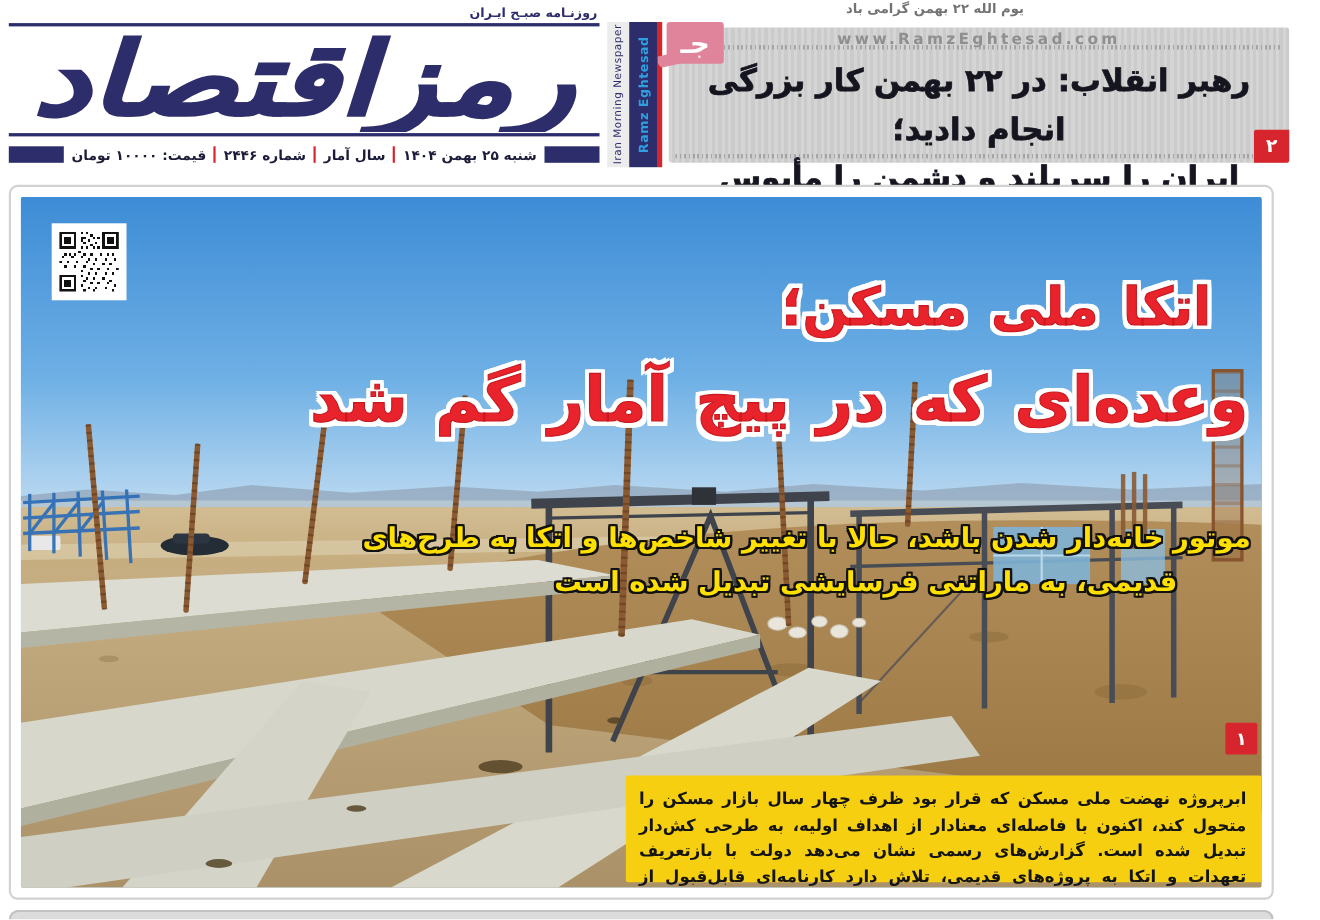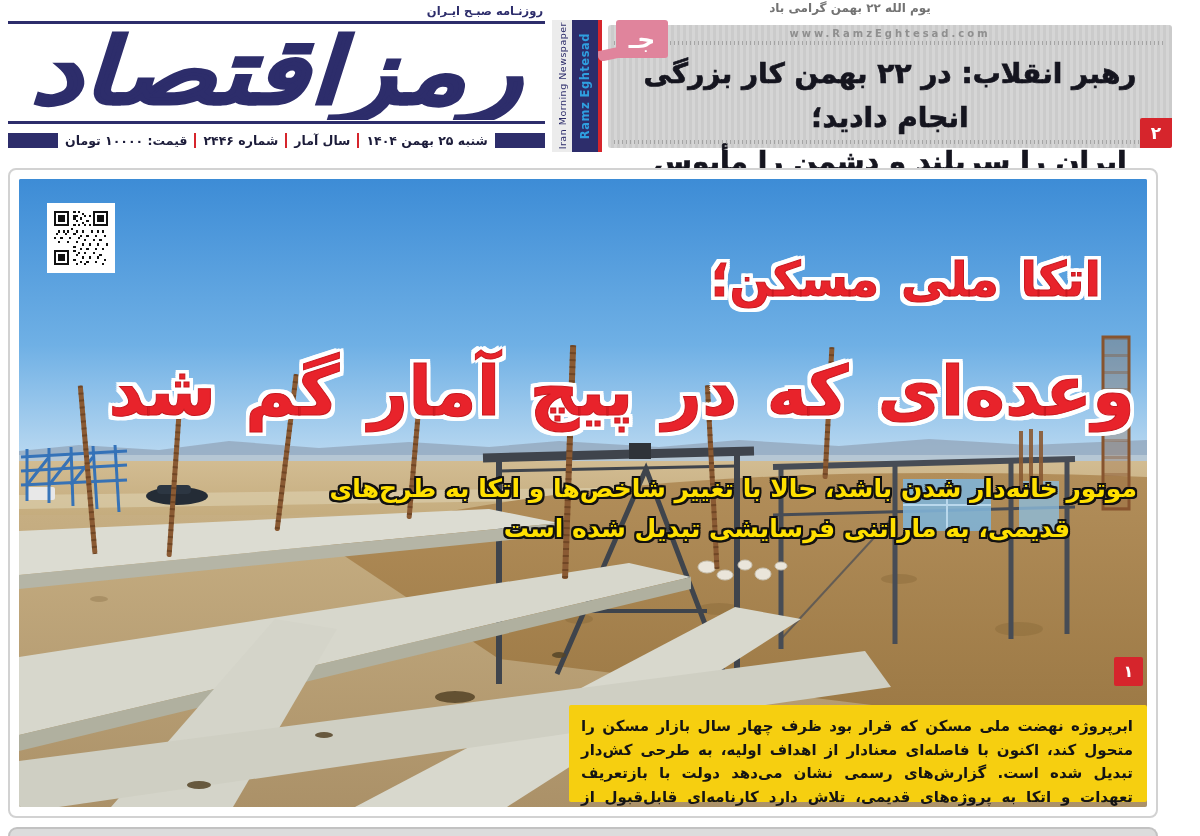--- a/index.html
+++ b/index.html
@@ -30,36 +30,36 @@
   .vcol { display:flex; align-items:center; justify-content:center; }
   .vcol-en { width:20px; background:#ececec; }
   .vcol-fa { width:26px; background:#2d2d6b; }
   .vtext { writing-mode:vertical-rl; transform:rotate(180deg); white-space:nowrap; }
   .vcol-en .vtext { font-size:9.5px; color:#2d2d6b; letter-spacing:.5px; }
   .vcol-fa .vtext { font-size:11.5px; font-weight:bold; color:#2f9fe0; letter-spacing:.5px; }
   .vcol-red { width:4px; background:#d6252c; }
 
   
   .pen { position:absolute; left:598px; top:20px; width:74px; height:54px; z-index:5; }
-  .pen-box { position:absolute; right:4px; top:0; width:52px; height:38px; background:#e0849c;
+  .pen-box { position:absolute; right:14px; top:0; width:52px; height:38px; background:#e0849c;
              border-radius:3px; display:flex; align-items:center; justify-content:center;
              color:#fff; font-size:25px; font-weight:bold; }
   .pen-tail { position:absolute; left:0; top:27px; width:40px; height:11px; background:#e0849c;
               transform:skewY(-12deg); border-radius:0 0 0 6px; }
 
   
   .top-banner { position:absolute; top:1px; left:750px; width:200px; text-align:center;
                 direction:rtl; color:#737373; font-size:12px; font-weight:bold; }
 
   
   .graybox { position:absolute; left:608px; top:25px; width:564px; height:123px;
              background:repeating-linear-gradient(90deg,#d5d5d5 0 3px,#cbcbcb 3px 6px);
              border-radius:3px; }
   .www { position:absolute; top:3px; left:0; right:0; text-align:center;
-         font-size:10px; font-weight:bold; letter-spacing:3px; color:#8f8f8f; }
+         font-size:14px; font-weight:bold; letter-spacing:3px; color:#8f8f8f; }
   .dots { position:absolute; left:6px; right:6px; height:4px; opacity:.75;
           background:repeating-linear-gradient(90deg,#969696 0 1.5px,transparent 1.5px 4px); }
   .dots-t { top:16px; } .dots-b { bottom:4px; }
   .lead-h { position:absolute; top:27px; left:10px; right:10px; direction:rtl;
             text-align:center; color:#15151f; font-weight:bold; font-size:28px;
             line-height:44px; -webkit-text-stroke:.7px #15151f; }
   .badge { background:#d6252c; color:#fff; font-weight:bold; display:flex;
            align-items:center; justify-content:center; }
   .badge-2 { position:absolute; right:0; bottom:0; width:32px; height:30px; font-size:17px;
              border-radius:2px 0 2px 0; }
@@ -80,21 +80,21 @@
      -3px -4px 0 #fff,3px -4px 0 #fff,-3px 4px 0 #fff,3px 4px 0 #fff,
      -4px -2px 0 #fff,4px -2px 0 #fff,-4px 2px 0 #fff,4px 2px 0 #fff; }
   .stroke-black { color:#ffe000;
     text-shadow:-2px -2px 0 #111,2px -2px 0 #111,-2px 2px 0 #111,2px 2px 0 #111,
      -2px 0 0 #111,2px 0 0 #111,0 -2px 0 #111,0 2px 0 #111,
      -1px -2px 0 #111,1px -2px 0 #111,-1px 2px 0 #111,1px 2px 0 #111; }
 
   .main-h1 { position:absolute; direction:rtl; font-weight:bold; white-space:nowrap;
              word-spacing:5px; }
   .main-h1.l1 { top:72px; right:46px; font-size:48px; }
-  .main-h1.l2 { top:172px; right:12px; font-size:69px; }
+  .main-h1.l2 { top:152px; right:12px; font-size:57px; }
   .subhead { position:absolute; top:290px; right:10px; width:700px; direction:rtl;
              text-align:center; font-weight:bold; font-size:25px; line-height:40px; }
   .subhead div { white-space:nowrap; }
 
   .badge-1 { position:absolute; right:4px; top:478px; width:29px; height:29px; font-size:16px;
              border-radius:2px; }
 
   .lede-box { position:absolute; right:0; top:526px; width:578px; height:97px;
               background:#f6cf10; border-radius:2px; padding:10px 14px 8px 12px;
               direction:rtl; color:#141414; font-size:15px; font-weight:bold;

